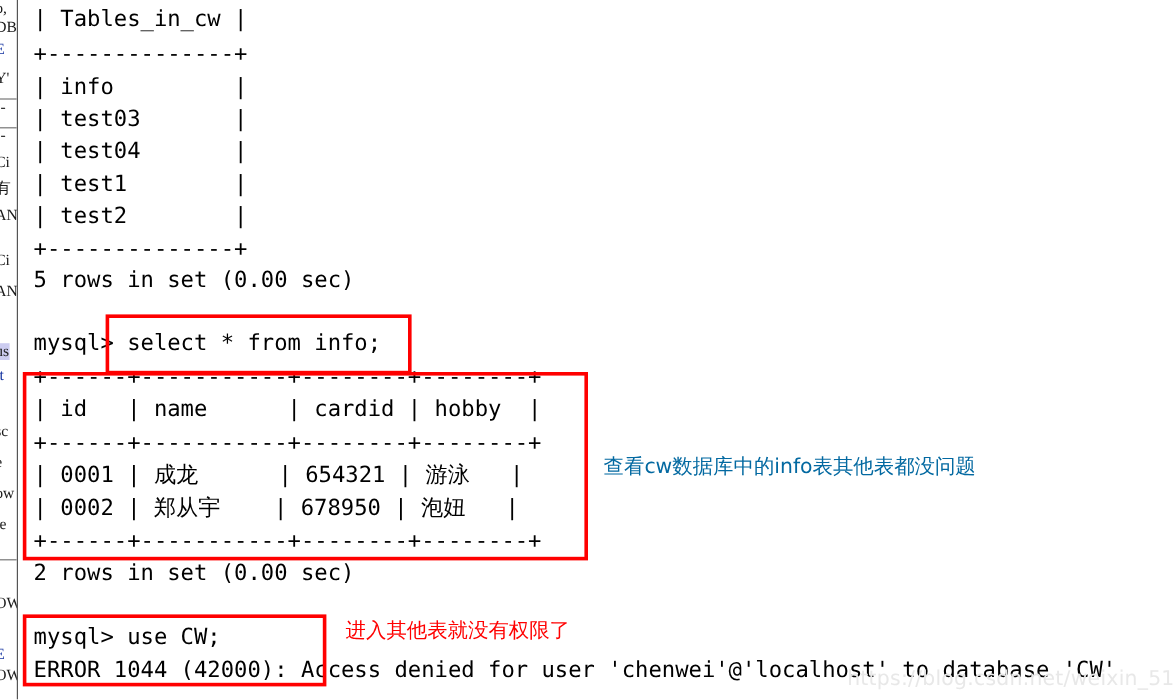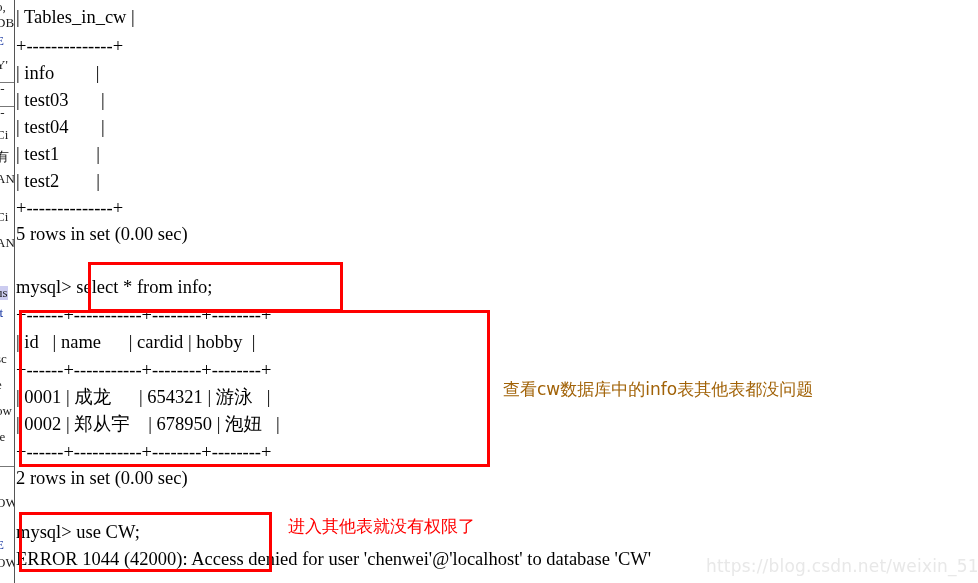--- a/index.html
+++ b/index.html
@@ -63,24 +63,23 @@
     background: #ffffff;
     color: #000000;
     font-family: "DejaVu Sans Mono", "Liberation Mono", monospace;
     font-size: 18.5px;
     line-height: 30px;
     white-space: pre;
     overflow: hidden;
   }
   .trow {
     position: absolute;
-    left: 1px;
+    left: 13px;
     white-space: pre;
     letter-spacing: 0px;
-    font-family: Liberation Serif, serif;
   }
 
   
   .redbox {
     position: absolute;
     border: 3px solid #ff0000;
     box-sizing: border-box;
     background: transparent;
     pointer-events: auto;
   }
@@ -138,19 +137,19 @@
 
   <div id="terminal"><div class="trow" style="top: 2px;">| Tables_in_cw |</div><div class="trow" style="top: 31px;">+--------------+</div><div class="trow" style="top: 58px;">| info         |</div><div class="trow" style="top: 85px;">| test03       |</div><div class="trow" style="top: 112px;">| test04       |</div><div class="trow" style="top: 139px;">| test1        |</div><div class="trow" style="top: 166px;">| test2        |</div><div class="trow" style="top: 193px;">+--------------+</div><div class="trow" style="top: 219px;">5 rows in set (0.00 sec)</div><div class="trow" style="top: 246px;"></div><div class="trow" style="top: 272px;">mysql&gt; select * from info;</div><div class="trow" style="top: 300px;">+------+-----------+--------+--------+</div><div class="trow" style="top: 327px;">| id   | name      | cardid | hobby  |</div><div class="trow" style="top: 355px;">+------+-----------+--------+--------+</div><div class="trow" style="top: 382px;">| 0001 | 成龙      | 654321 | 游泳   |</div><div class="trow" style="top: 409px;">| 0002 | 郑从宇    | 678950 | 泡妞   |</div><div class="trow" style="top: 437px;">+------+-----------+--------+--------+</div><div class="trow" style="top: 463px;">2 rows in set (0.00 sec)</div><div class="trow" style="top: 490px;"></div><div class="trow" style="top: 517px;">mysql&gt; use CW;</div><div class="trow" style="top: 544px;">ERROR 1044 (42000): Access denied for user 'chenwei'@'localhost' to database 'CW'</div></div>
 
   <div id="boxes">
       <div class="redbox" style="left: 88px; top: 262px; width: 255px; height: 50px;"></div>
       <div class="redbox" style="left: 19px; top: 310px; width: 471px; height: 157px;"></div>
       <div class="redbox" style="left: 19px; top: 512px; width: 253px; height: 60px;"></div>
     </div>
 
   <div id="annots">
-      <div class="annot" style="left: 503px; top: 379px; color: #a16207;">查看cw数据库中的info表其他表都没问题</div>
+      <div class="annot" style="left: 503px; top: 379px; color: #0369a1;">查看cw数据库中的info表其他表都没问题</div>
       <div class="annot" style="left: 288px; top: 516px; color: rgb(255, 0, 0);">进入其他表就没有权限了</div>
     </div>
 
   <div id="watermark" style="left: 706px; top: 556px; color: rgb(232, 232, 232);">https://blog.csdn.net/weixin_51573771</div>
 
 </div>
 
 </body></html>

